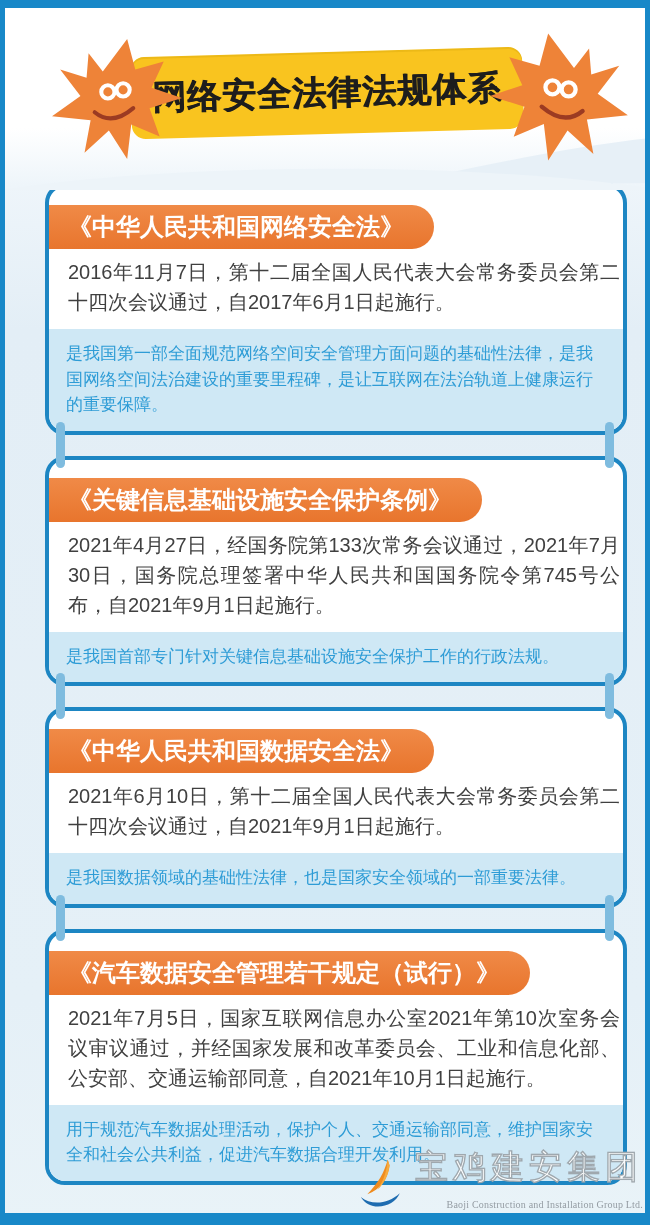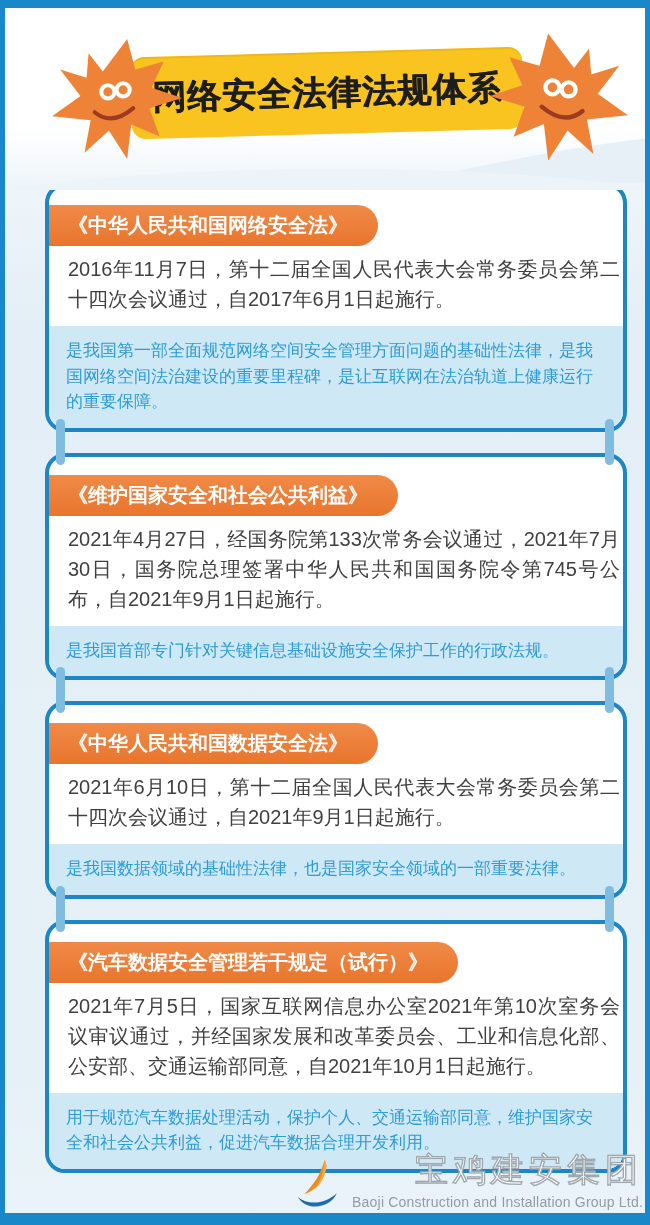--- a/index.html
+++ b/index.html
@@ -51,21 +51,21 @@
     display:flex; flex-direction:column;
   }
   .ribbon {
     align-self:flex-start;
     margin-top:18px;
     background: linear-gradient(180deg,#f08a47,#e8752d);
     border-radius: 0 26px 26px 0;
     padding: 10px 30px 10px 19px;
   }
   .ribbon span {
-    color:#ffffff; font-weight:700; font-size:20px; line-height:1; white-space:nowrap;
+    color:#ffffff; font-weight:700; font-size:24px; line-height:1; white-space:nowrap;
   }
   .law-body {
     margin: 8px 0 12px;
     padding: 0 3px 0 19px;
     font-size: 20px; line-height: 1.5; color:#404040;
     text-align: justify;
   }
   .law-note {
     margin-top:auto;
     background: var(--note-bg,#cfe8f5);
@@ -96,22 +96,23 @@
   .wm-logo { width:58px; height:52px; flex:0 0 auto; }
   .wm-text { display:flex; flex-direction:column; align-items:flex-end; }
   .wm-cn {
     font-size: 33px; line-height:1.05; letter-spacing: 5px;
     color: #fcfdfd;
     -webkit-text-stroke: 1.3px #9fa8ae;
     text-shadow: 0 0 1px #aab2b8;
     white-space: nowrap;
   }
   .wm-en {
-    font-size: 14px; color:#949ca3; letter-spacing: 0.2px; margin-top:6px;
+    font-size: 10px; color:#949ca3; letter-spacing: 0.2px; margin-top:14px;
     white-space: nowrap;
+    font-family: Liberation Serif, serif;
   }
 </style>
 </head>
 <body>
 
 <div class="page">
 
   <div class="hero">
     <svg class="hero-wave" viewBox="0 0 650 62" preserveAspectRatio="none" aria-hidden="true">
       <path d="M650,55 L650,10 C560,20 460,42 390,58 Z" fill="#e7f0f7"></path>
@@ -153,21 +154,21 @@
       </div>
     </section>
 
     <div class="gap">
       <span class="bar l"></span>
       <span class="bar r"></span>
     </div>
 
     <section class="card">
       <div class="ribbon">
-        <span>《维护国家安全和社会公共利益》</span>
+        <span>《关键信息基础设施安全保护条例》</span>
       </div>
       <p class="law-body">2021年4月27日，经国务院第133次常务会议通过，2021年7月30日，国务院总理签署中华人民共和国国务院令第745号公布，自2021年9月1日起施行。</p>
       <div class="law-note">
         <span>是我国首部专门针对关键信息基础设施安全保护工作的行政法规。</span>
       </div>
     </section>
 
     <div class="gap">
       <span class="bar l"></span>
       <span class="bar r"></span>

